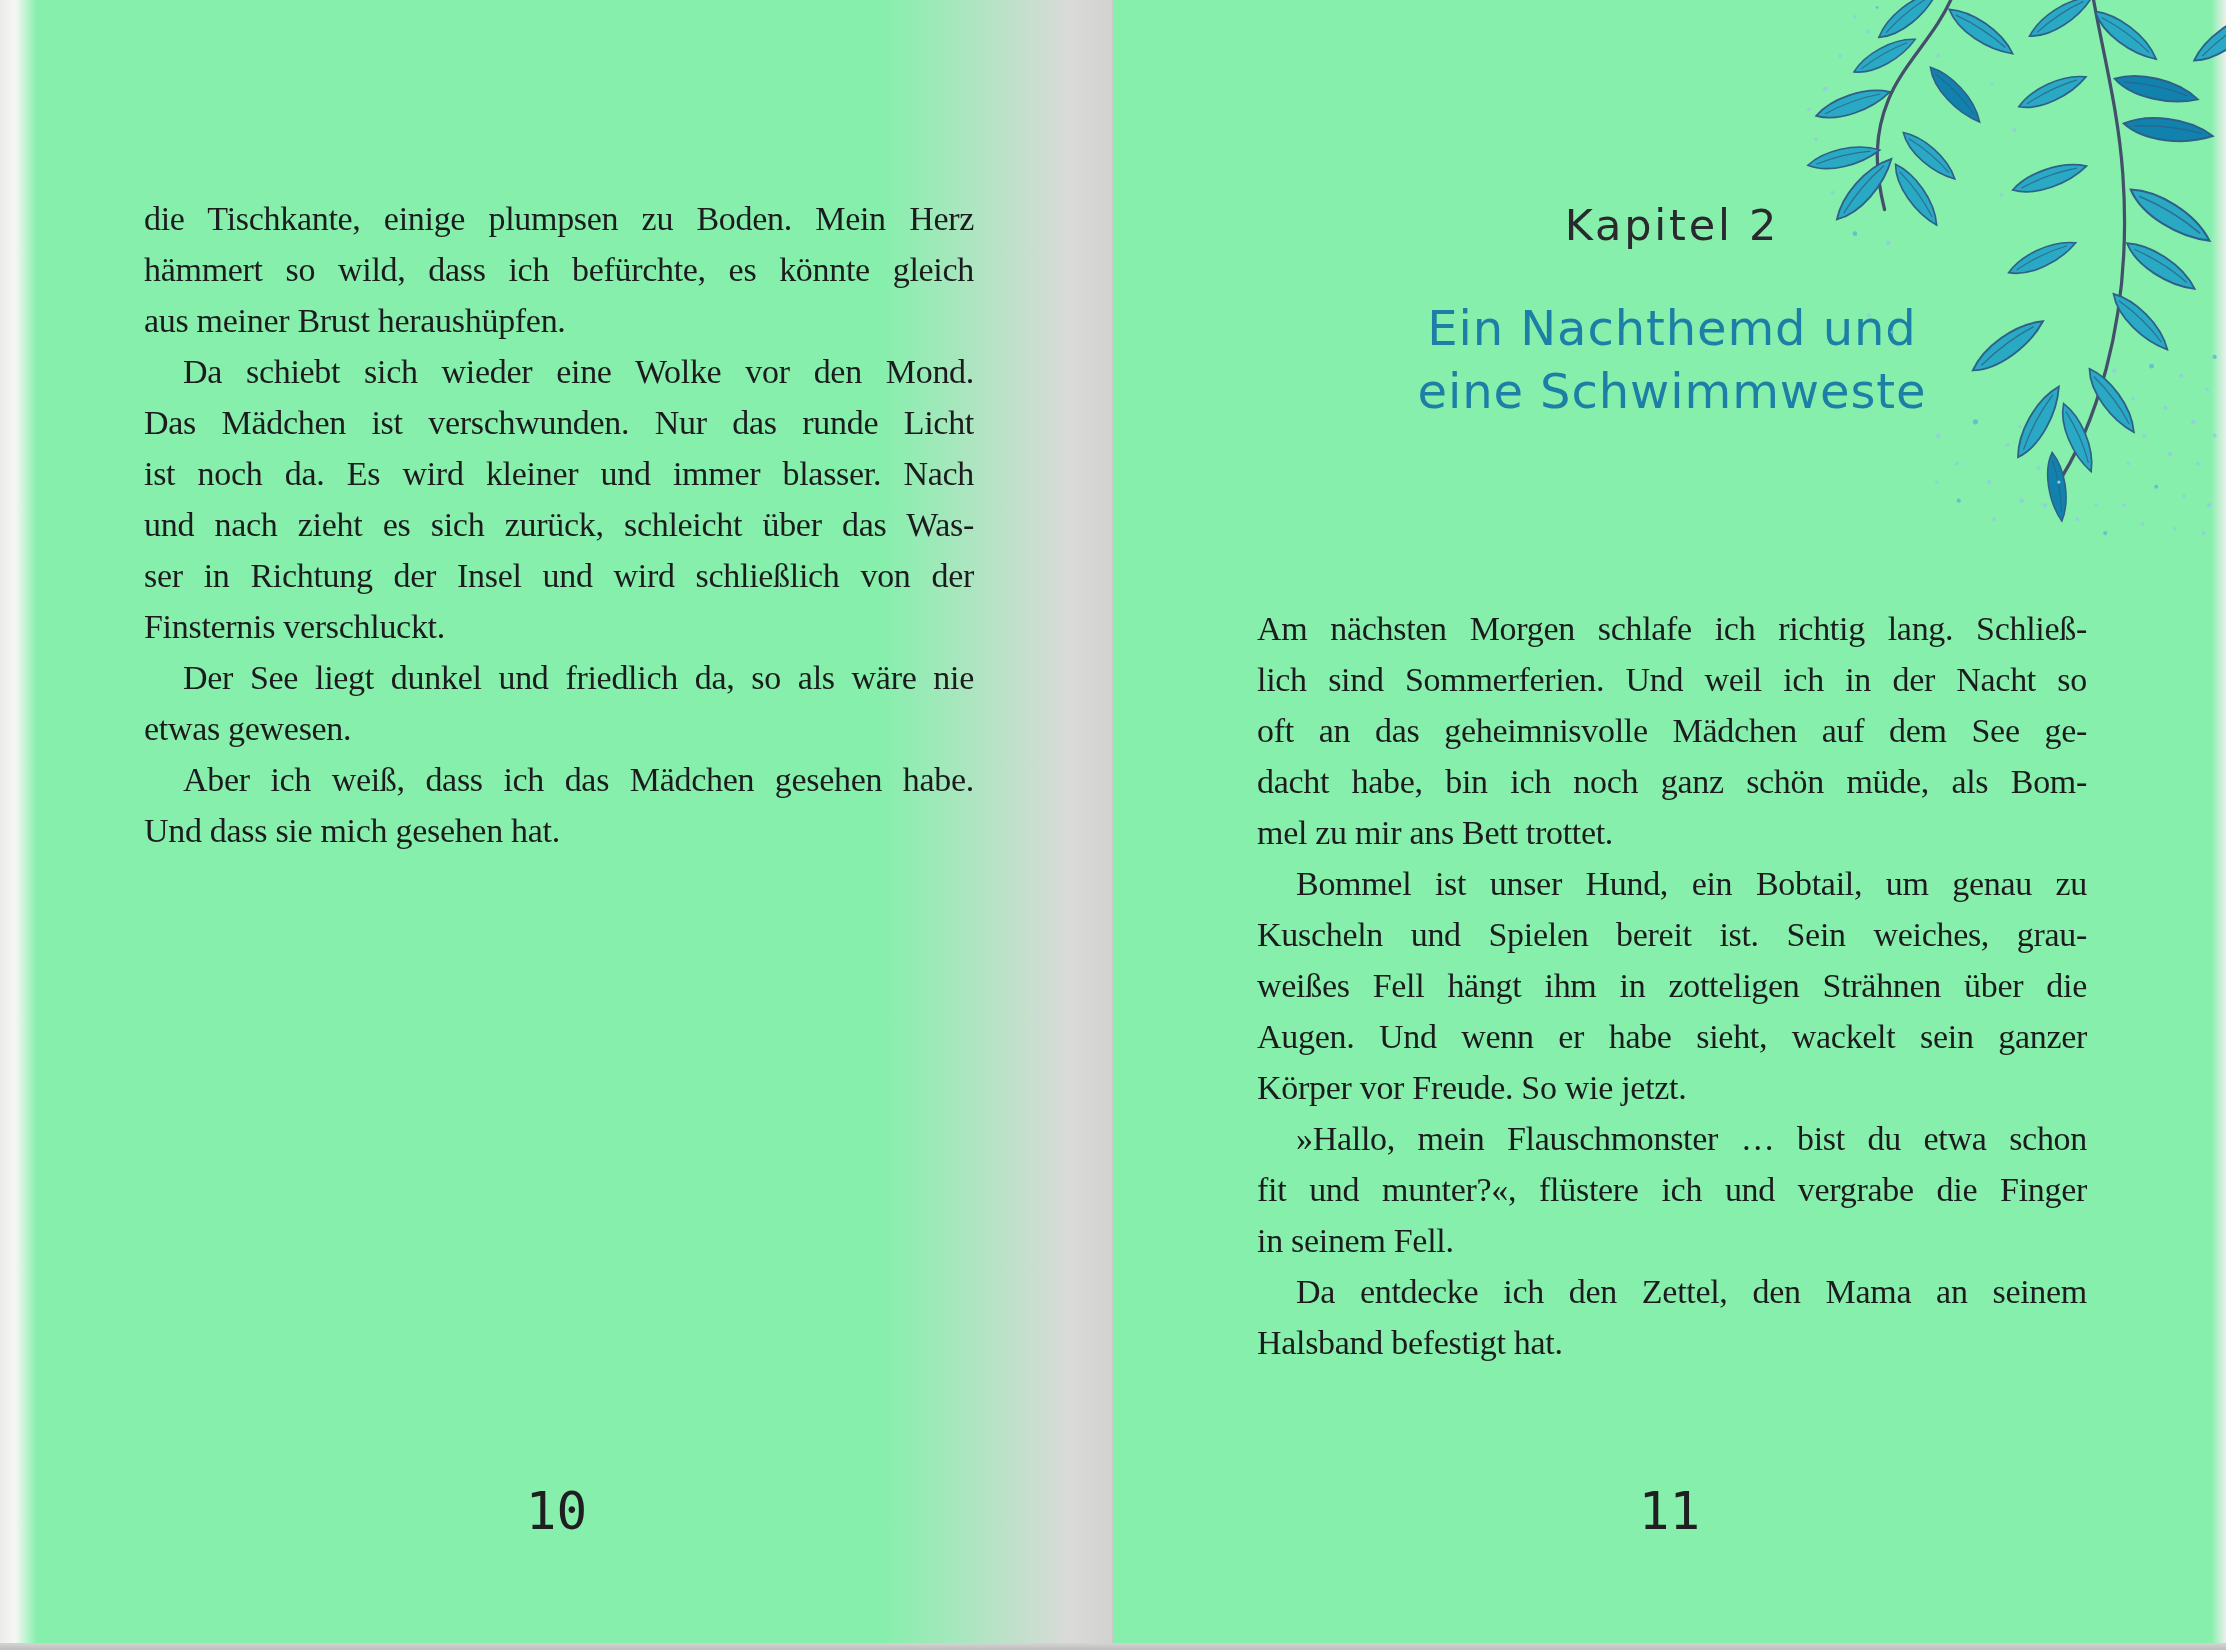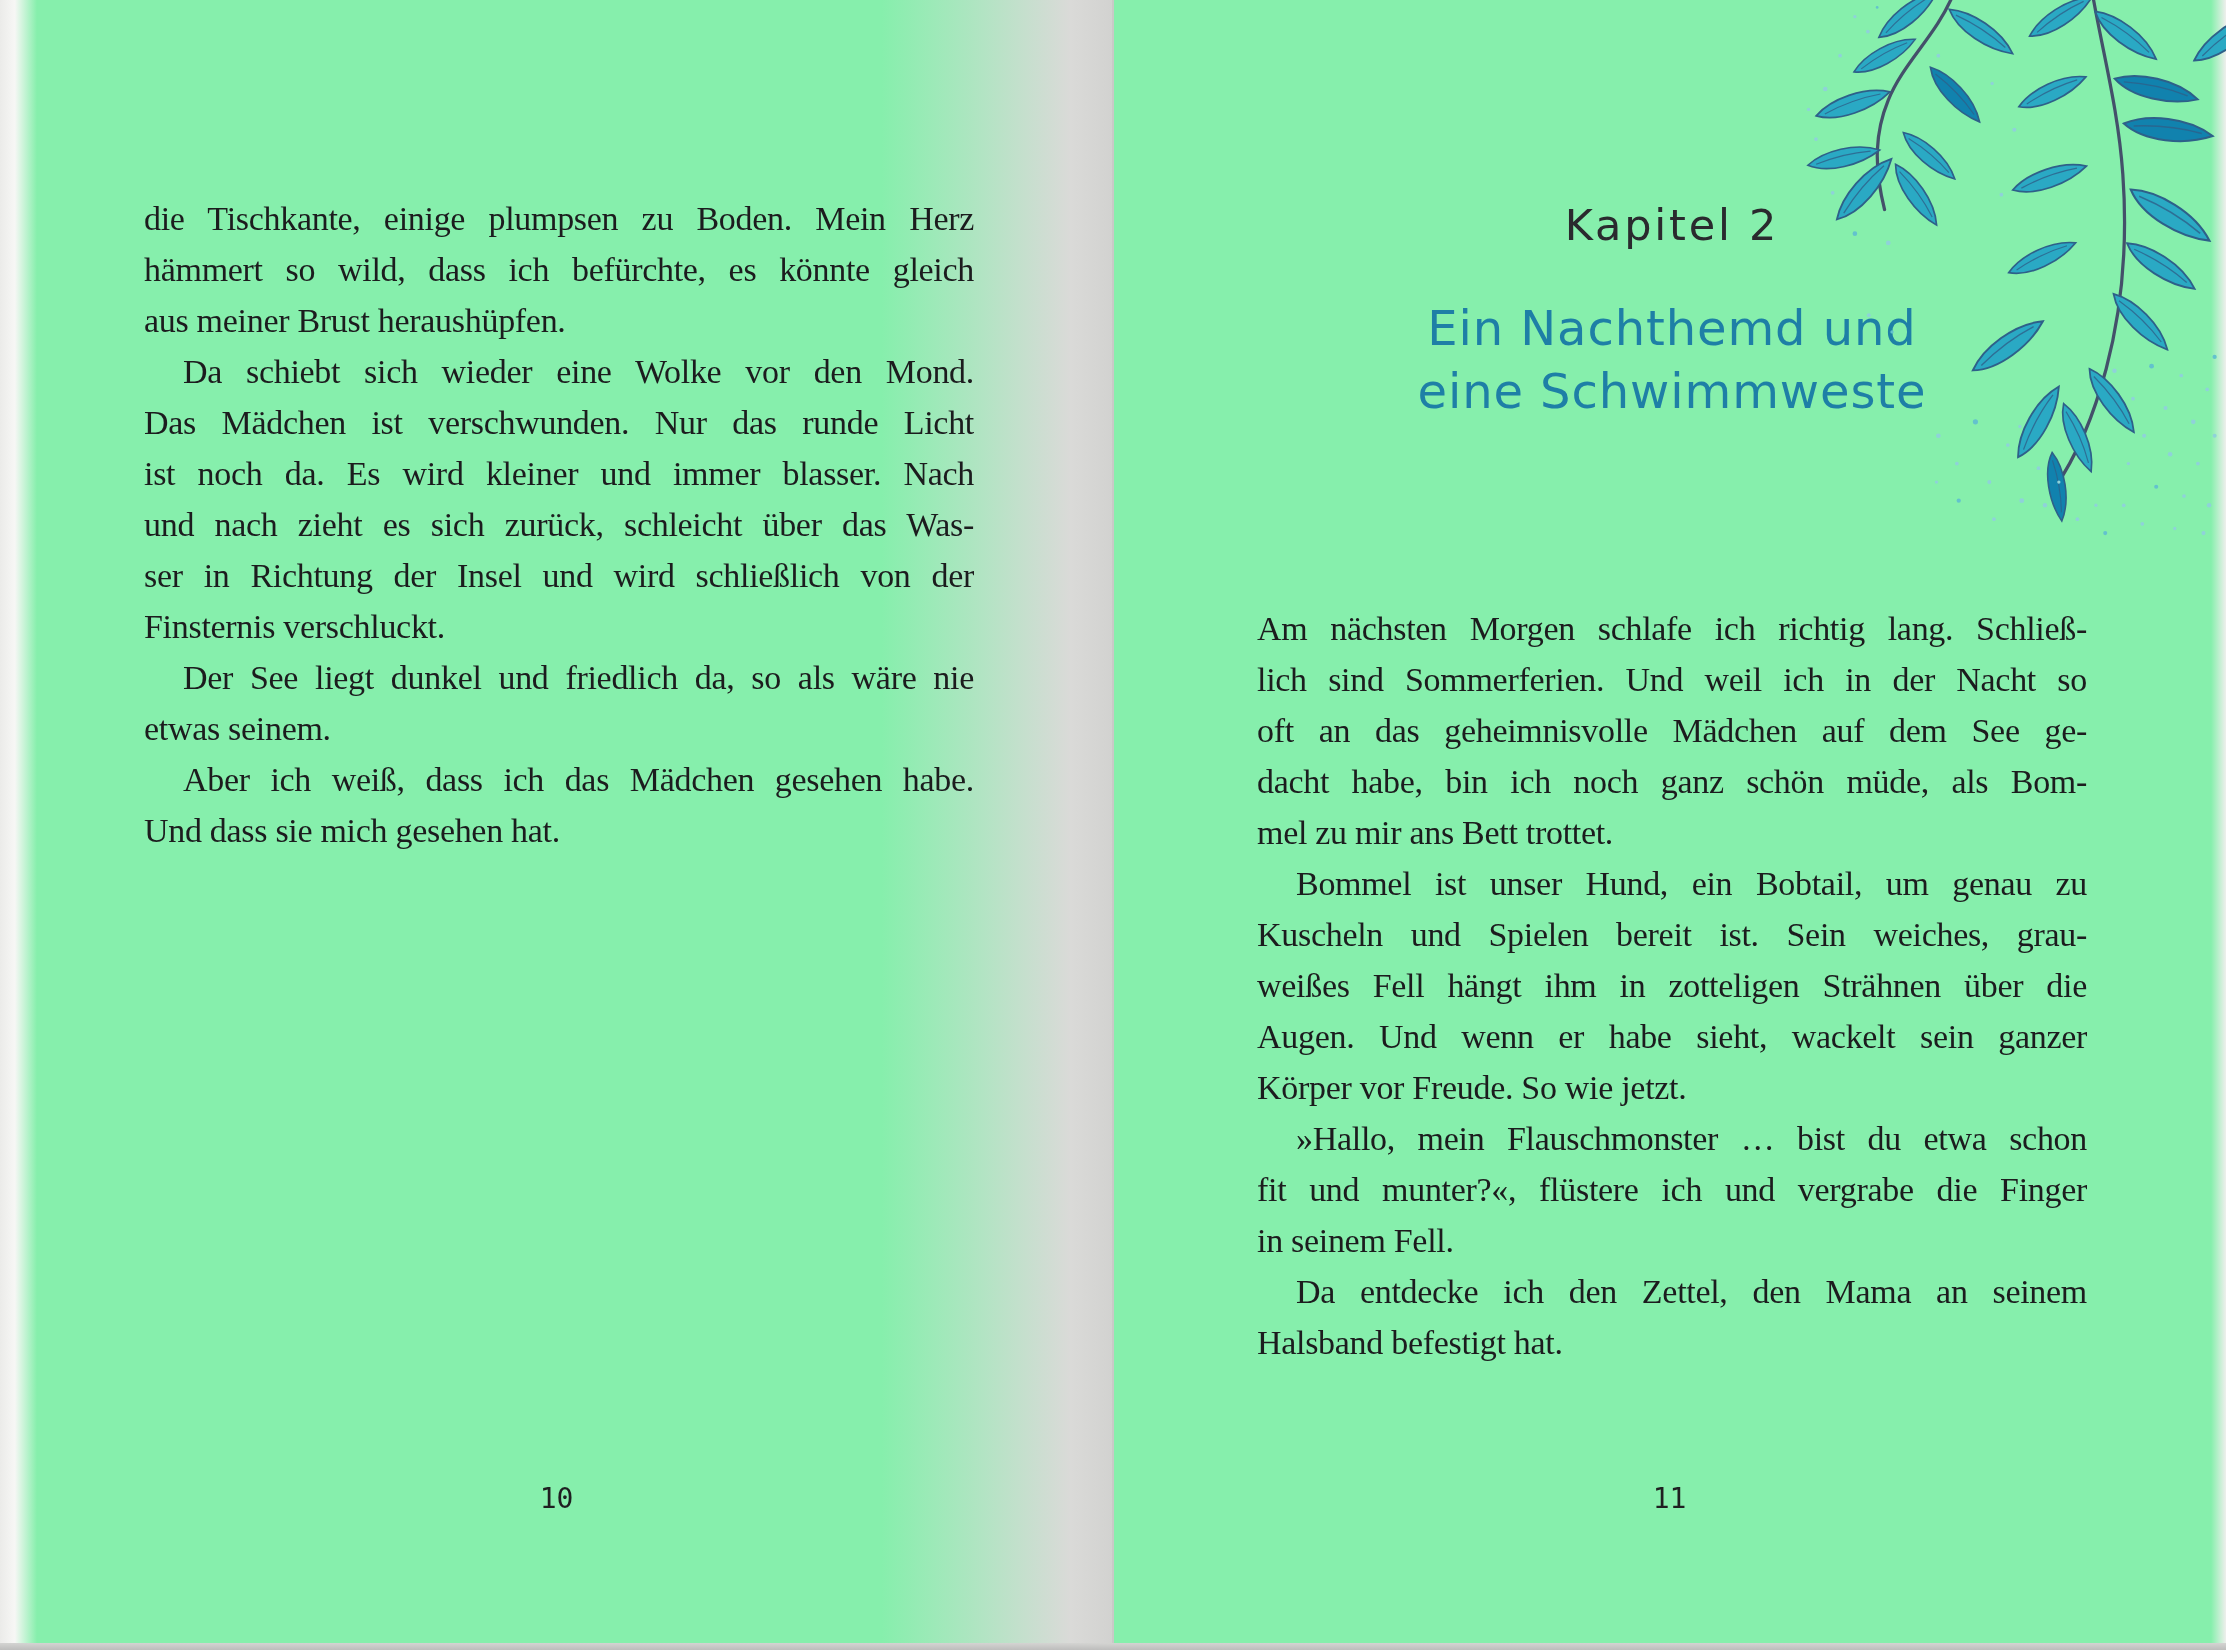--- a/index.html
+++ b/index.html
@@ -30,21 +30,21 @@
   
   .chapter-label{position:absolute;left:1257px;top:197px;width:830px;height:56px;line-height:56px;
     text-align:center;font-family:"DejaVu Sans", sans-serif;font-size:43px;letter-spacing:2.8px;
     color:#2a2a2e;z-index:2;}
   .chapter-title{position:absolute;left:1257px;top:297px;width:830px;text-align:center;
     font-family:"DejaVu Sans", sans-serif;font-size:48px;line-height:63px;letter-spacing:0.9px;
     color:#1e7fa6;z-index:2;}
 
   
   .page-num{position:absolute;top:1482px;width:1113px;text-align:center;z-index:2;
-    font-family:"DejaVu Sans Mono", monospace;font-size:28px;color:#1f1f21;}
+    font-family:"DejaVu Sans Mono", monospace;font-size:51px;color:#1f1f21;}
   .pn-left{left:0;}
   .pn-right{left:1113px;}
 
   
   .leaves{position:absolute;left:1799px;top:0;width:427px;height:547px;z-index:2;}
   .stem{fill:none;stroke:#44506a;stroke-width:3.5;stroke-linecap:round;}
   .blade{stroke:#2e6089;stroke-width:2;}
   .vein{fill:none;stroke:#2e6089;stroke-width:1.4;opacity:.8;}
   .dot{fill:#8fd2d9;}
   .dotd{fill:#63c2cd;}
@@ -63,21 +63,21 @@
     <div class="line">die Tischkante, einige plumpsen zu Boden. Mein Herz</div>
     <div class="line">hämmert so wild, dass ich befürchte, es könnte gleich</div>
     <div class="line e">aus meiner Brust heraushüpfen.</div>
     <div class="line i">Da schiebt sich wieder eine Wolke vor den Mond.</div>
     <div class="line">Das Mädchen ist verschwunden. Nur das runde Licht</div>
     <div class="line">ist noch da. Es wird kleiner und immer blasser. Nach</div>
     <div class="line">und nach zieht es sich zurück, schleicht über das Was-</div>
     <div class="line">ser in Richtung der Insel und wird schließlich von der</div>
     <div class="line e">Finsternis verschluckt.</div>
     <div class="line i">Der See liegt dunkel und friedlich da, so als wäre nie</div>
-    <div class="line e">etwas seinem.</div>
+    <div class="line e">etwas gewesen.</div>
     <div class="line i">Aber ich weiß, dass ich das Mädchen gesehen habe.</div>
     <div class="line e">Und dass sie mich gesehen hat.</div>
   </div>
 
   <div class="chapter-label">Kapitel 2</div>
   <div class="chapter-title">
     <div>Ein Nachthemd und</div>
     <div>eine Schwimmweste</div>
   </div>
 

